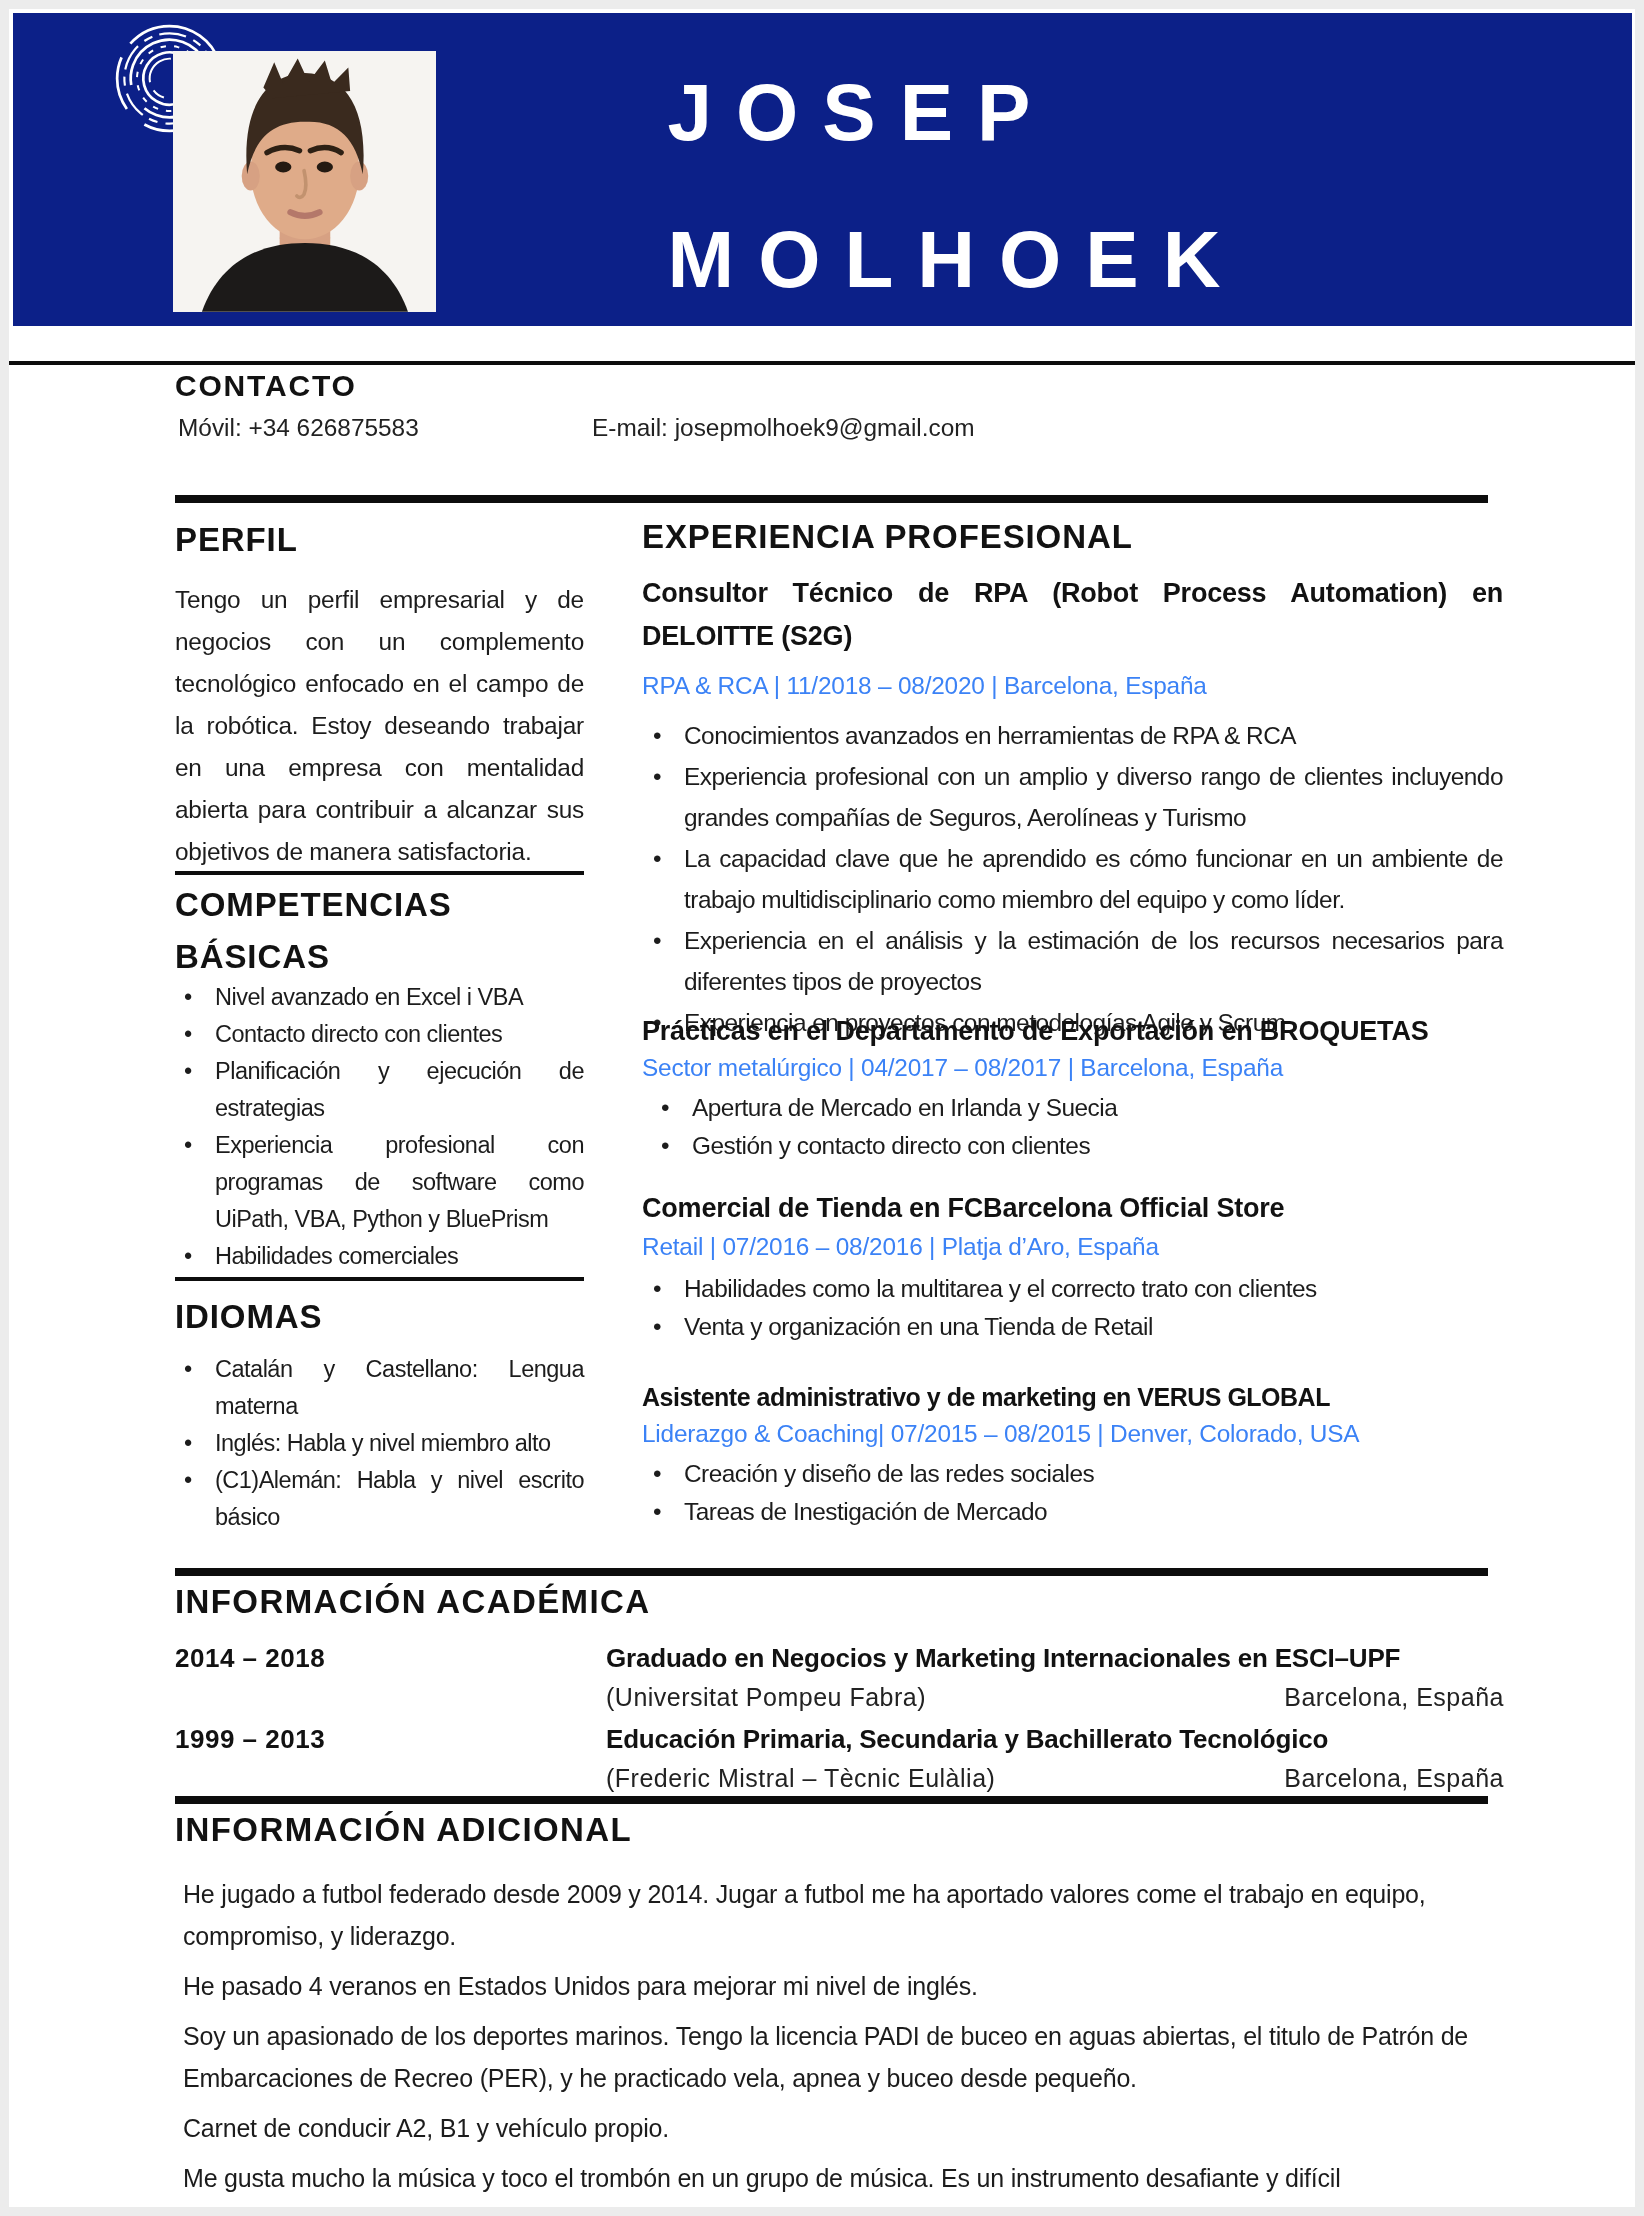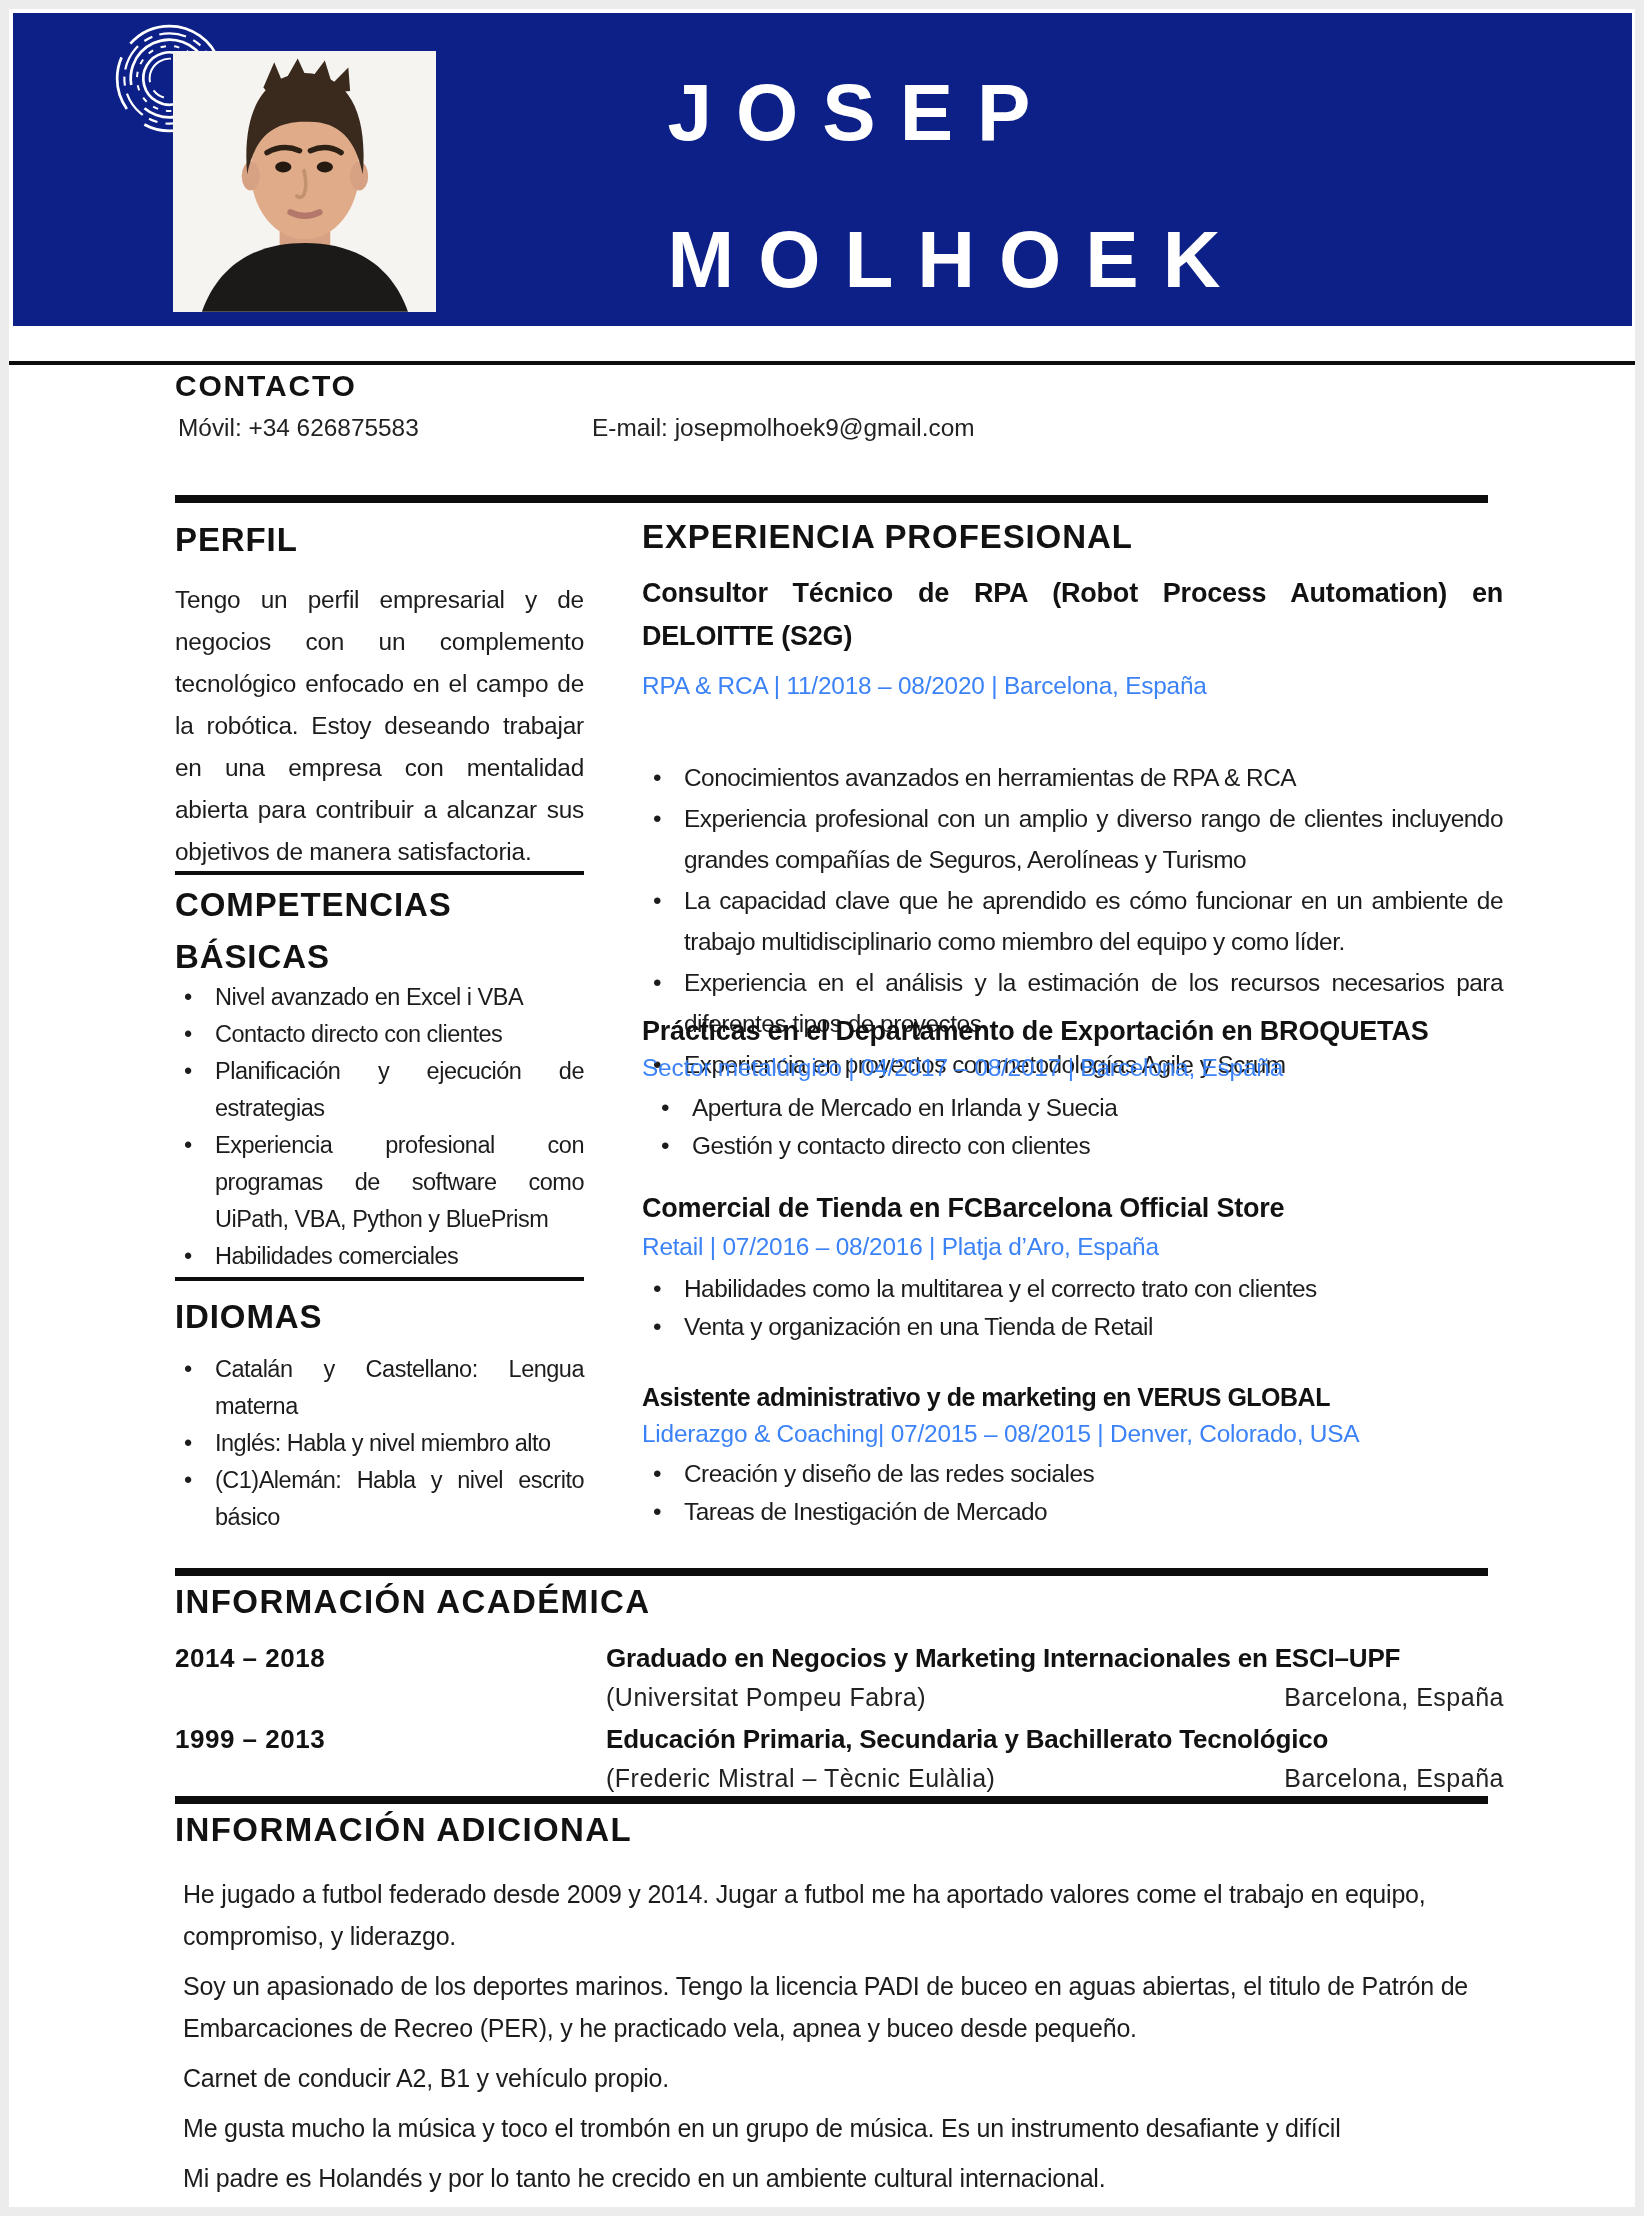--- a/index.html
+++ b/index.html
@@ -63,21 +63,21 @@
 
   .list .li{position:relative;padding-left:40px;letter-spacing:-0.5px;}
   .list .li::before{content:"\2022";position:absolute;left:9px;top:0;}
   .left-col .list .li{font-size:23.5px;line-height:37px;text-align:justify;}
 
   .exp-heading{top:508px;left:0;}
   .job-title{font-weight:700;color:var(--ink);letter-spacing:-0.2px;}
   .job-title-1{top:563px;left:0;width:861px;font-size:27px;line-height:43px;text-align:justify;}
   .job-meta{font-size:24.4px;line-height:33px;color:#3b82f6;letter-spacing:-0.2px;}
   .job1-meta{top:660px;left:0;}
-  .job1-list{top:706px;left:0;width:861px;margin-top:42px;}
+  .job1-list{top:706px;left:0;width:861px;}
   .job1-list .li{font-size:24.4px;line-height:41px;text-align:justify;}
 
   .job-title-2{top:1004px;left:0;width:861px;font-size:27px;line-height:36px;}
   .job2-meta{top:1042px;left:0;}
   .job2-list{top:1080px;left:8px;width:861px;}
   .job2-list .li,.job3-list .li,.job4-list .li{font-size:24.4px;line-height:38px;}
 
   .job-title-3{top:1181px;left:0;width:861px;font-size:27px;line-height:36px;}
   .job3-meta{top:1221px;left:0;}
   .job3-list{top:1261px;left:0;width:861px;}
@@ -238,20 +238,21 @@
     </div>
     <div class="edu-line edu-r2-l2">
       <span class="edu-school">(Frederic Mistral – Tècnic Eulàlia)</span>
       <span class="edu-loc">Barcelona, España</span>
     </div>
   </div>
 
   <h2 class="adic-heading" style="margin:0;">INFORMACIÓN ADICIONAL</h2>
   <div class="adic-text">
     <p>He jugado a futbol federado desde 2009 y 2014. Jugar a futbol me ha aportado valores come el trabajo en equipo, compromiso, y liderazgo.</p>
+    <p>He pasado 4 veranos en Estados Unidos para mejorar mi nivel de inglés.</p>
     <p>Soy un apasionado de los deportes marinos. Tengo la licencia PADI de buceo en aguas abiertas, el titulo de Patrón de Embarcaciones de Recreo (PER), y he practicado vela, apnea y buceo desde pequeño.</p>
     <p>Carnet de conducir A2, B1 y vehículo propio.</p>
     <p>Me gusta mucho la música y toco el trombón en un grupo de música. Es un instrumento desafiante y difícil</p>
     <p>Mi padre es Holandés y por lo tanto he crecido en un ambiente cultural internacional.</p>
   </div>
 
 </div>
 
 
 </body></html>

